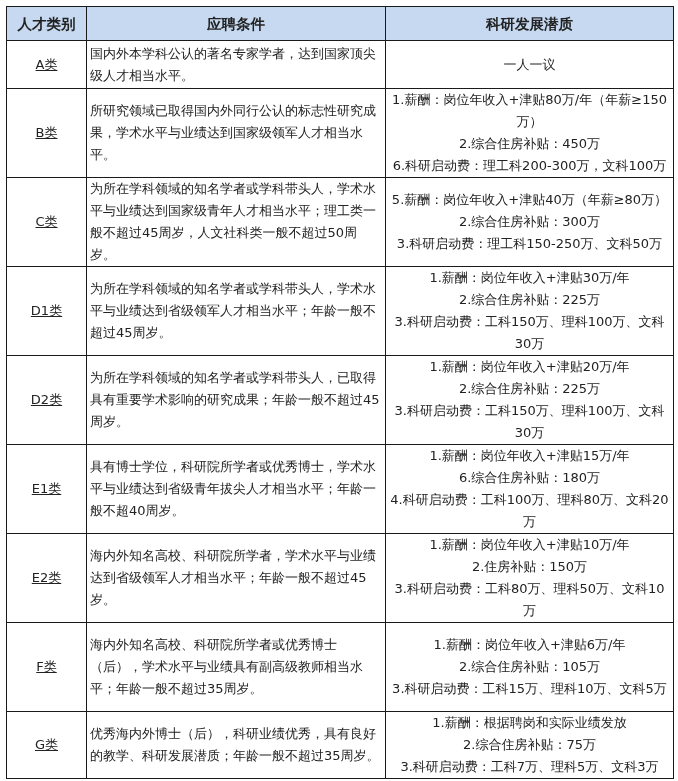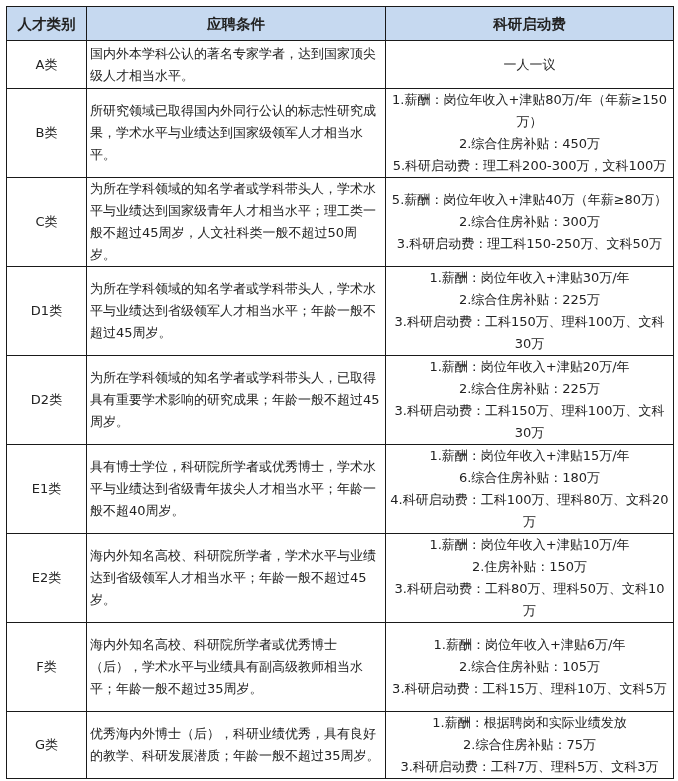--- a/index.html
+++ b/index.html
@@ -4,57 +4,57 @@
 <style>
   html, body { margin: 0; padding: 0; background: #ffffff; }
   body { width: 678px; height: 781px; position: relative; overflow: hidden;
          font-family: "DejaVu Sans", "Liberation Sans", sans-serif; color: #222; }
   table.talent { position: absolute; left: 6px; top: 6px; border-collapse: collapse;
                  table-layout: fixed; width: 667px; }
   table.talent td, table.talent th { border: 1px solid #1a1a1a; padding: 0 3px;
                  vertical-align: middle; font-size: 13px; line-height: 22px; }
   table.talent thead th { background: #c6d9f0; height: 33px; font-weight: bold;
                  font-size: 14.5px; text-align: center; color: #222; }
-  td.cat { text-align: center; font-size: 13px; }
+  td.cat { text-align: center; font-size: 13px; text-decoration: underline; }
   td.cond { text-align: left; }
   td.benefit { text-align: center; padding-left: 3px; }
   td.benefit div { line-height: 22px; }
   col.c1 { width: 80px; } col.c2 { width: 299px; } col.c3 { width: 288px; }
 </style>
 </head>
 <body>
 
 <table class="talent">
   <colgroup>
       <col class="c1">
       <col class="c2">
       <col class="c3">
     </colgroup>
   <thead>
     <tr>
       <th>人才类别</th>
       <th>应聘条件</th>
-      <th>科研启动费</th>
+      <th>科研发展潜质</th>
     </tr>
   </thead>
   <tbody id="tbody">
       <tr style="height: 48px;">
         <td class="cat">A类</td>
         <td class="cond">国内外本学科公认的著名专家学者，达到国家顶尖级人才相当水平。</td>
         <td class="benefit">
           <div>一人一议</div>
         </td>
       </tr>
       <tr style="height: 88px;">
         <td class="cat">B类</td>
         <td class="cond">所研究领域已取得国内外同行公认的标志性研究成果，学术水平与业绩达到国家级领军人才相当水平。</td>
         <td class="benefit">
           <div>1.薪酬：岗位年收入+津贴80万/年（年薪≥150万）</div>
           <div>2.综合住房补贴：450万</div>
-          <div>5.科研启动费：理工科200-300万，文科100万</div>
+          <div>6.科研启动费：理工科200-300万，文科100万</div>
         </td>
       </tr>
       <tr style="height: 89px;">
         <td class="cat">C类</td>
         <td class="cond">为所在学科领域的知名学者或学科带头人，学术水平与业绩达到国家级青年人才相当水平；理工类一般不超过45周岁，人文社科类一般不超过50周岁。</td>
         <td class="benefit">
           <div>5.薪酬：岗位年收入+津贴40万（年薪≥80万）</div>
           <div>2.综合住房补贴：300万</div>
           <div>3.科研启动费：理工科150-250万、文科50万</div>
         </td>

